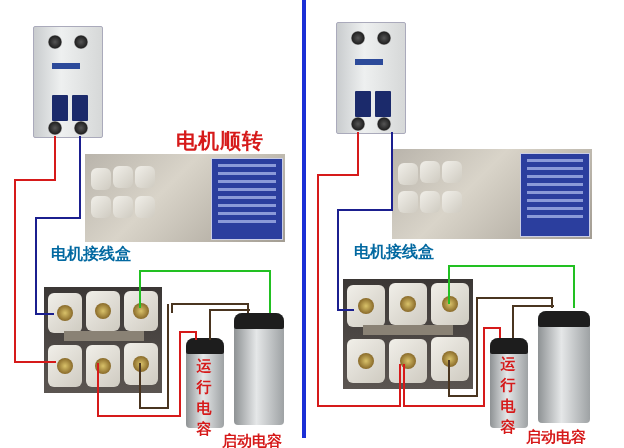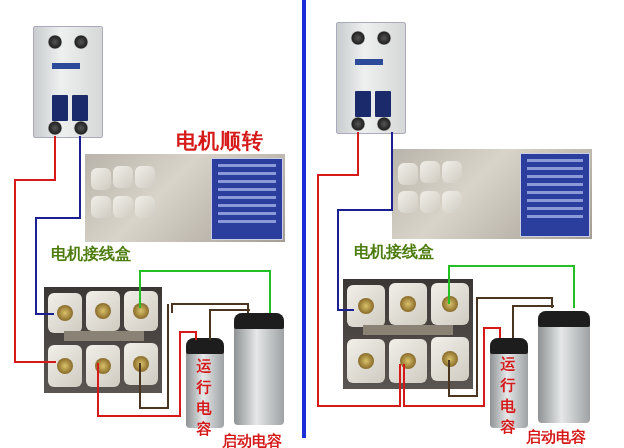--- a/index.html
+++ b/index.html
@@ -14,21 +14,21 @@
   .nameplate{position:absolute;background:#2b3e9e;border:1px solid #c9cde6;}
   .nameplate .row{height:3px;background:#8b9ad8;margin:5px 6px 0 6px;}
   .termblock{position:absolute;background:linear-gradient(180deg,#3b3735,#5b5551);}
   .term{position:absolute;background:linear-gradient(135deg,#f1efe9,#cfcbc1);border-radius:6px;}
   .term .nut{position:absolute;left:50%;top:50%;width:16px;height:16px;margin:-8px 0 0 -8px;border-radius:50%;background:radial-gradient(#d9c26a,#8a6b2a 70%);}
   .bar{position:absolute;background:#8a8275;}
   .cap{position:absolute;background:linear-gradient(90deg,#8e9294,#e5e7e8 45%,#9ea2a4);border-radius:8px 8px 4px 4px;}
   .cap .top{position:absolute;left:0;right:0;top:0;height:16px;background:#1d1d1d;border-radius:8px 8px 2px 2px;}
   .wire{position:absolute;}
   .title{position:absolute;color:#d61a1a;font-weight:bold;font-size:21px;letter-spacing:1px;white-space:nowrap;}
-  .boxlabel{position:absolute;color:#4d7c0f;font-weight:bold;font-size:16px;white-space:nowrap;}
+  .boxlabel{position:absolute;color:#0369a1;font-weight:bold;font-size:16px;white-space:nowrap;}
   .caplabel{position:absolute;color:#d61a1a;font-weight:bold;font-size:15px;white-space:nowrap;}
   .vlabel{position:absolute;color:#d61a1a;font-weight:bold;font-size:15px;width:16px;line-height:21px;text-align:center;}
 </style>
 </head>
 <body>
 
 <div class="panel" style="left:0;width:302px;">
   <div class="breaker" style="left:33px;top:18px;width:68px;height:110px;">
     <div class="screw" style="left:14px;top:8px;"></div>
     <div class="screw" style="left:40px;top:8px;"></div>

